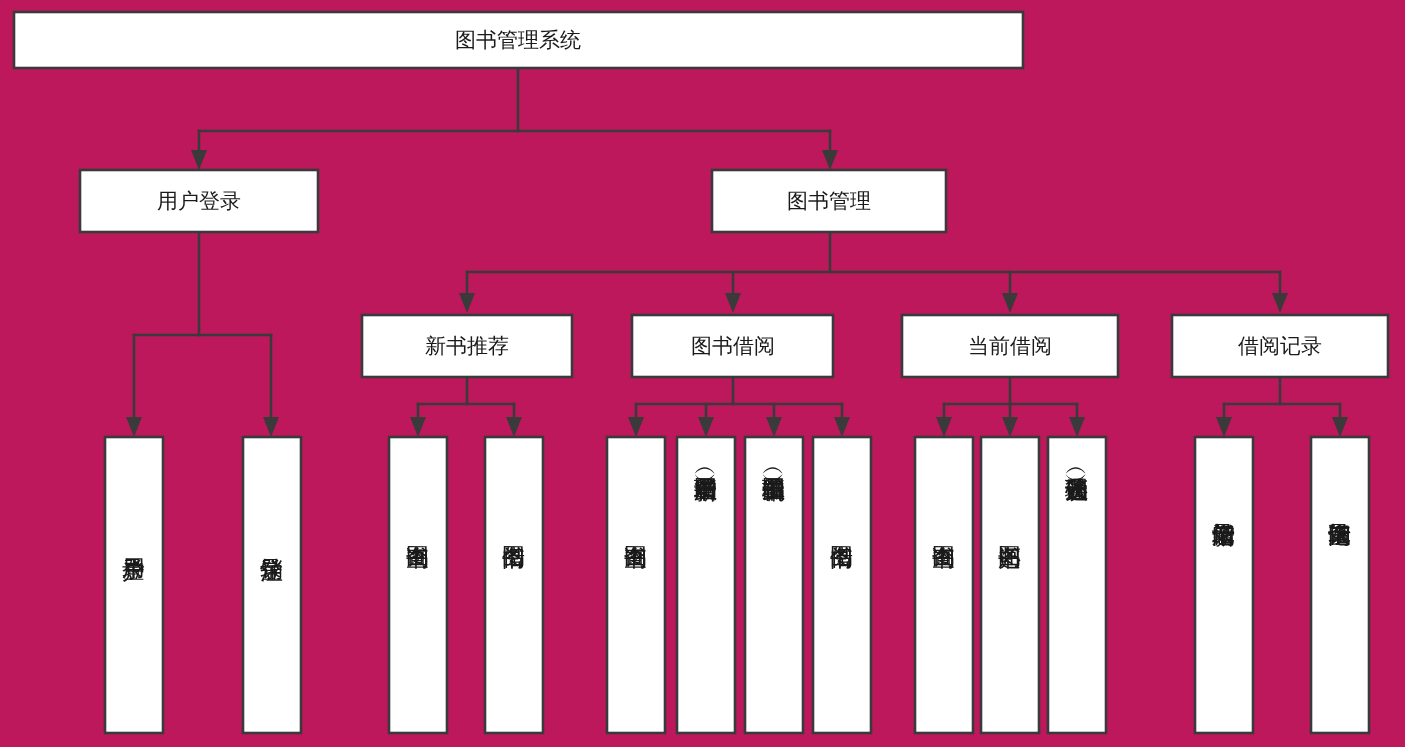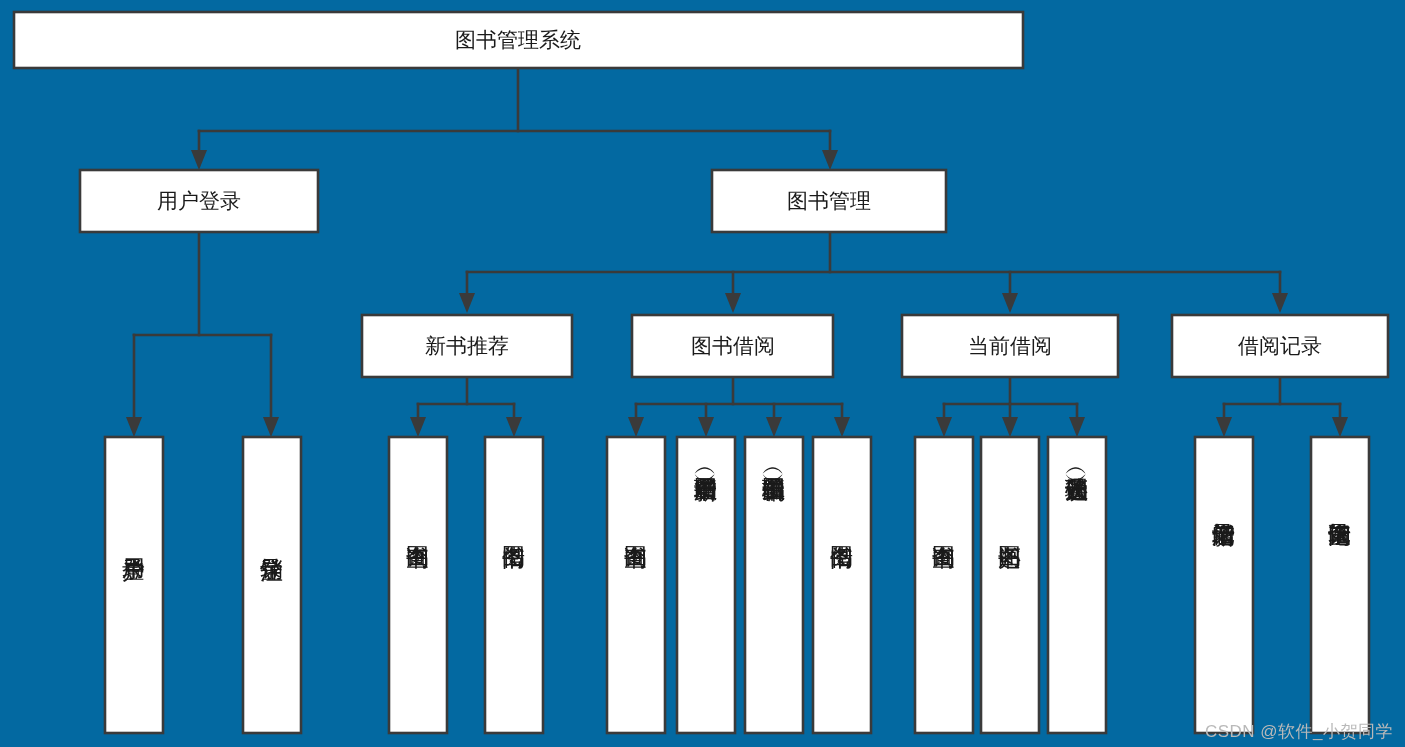--- a/index.html
+++ b/index.html
@@ -10,21 +10,21 @@
   body {
     width: 1405px;
     height: 747px;
     overflow: hidden;
     font-family: "Liberation Sans", "DejaVu Sans", sans-serif;
   }
   #diagram-root {
     position: relative;
     width: 1405px;
     height: 747px;
-    background: #0369a1;
+    background: #be185d;
   }
   svg#tree-svg {
     position: absolute;
     left: 0;
     top: 0;
     width: 1405px;
     height: 747px;
     display: block;
   }
   .node-box {
@@ -218,15 +218,14 @@
       <rect class="node-box" x="1195" y="437" width="58" height="296"></rect>
       <text class="node-label-vertical" x="1224" y="505" writing-mode="tb" glyph-orientation-vertical="0">新增借阅记录</text>
     </g>
     <g>
       <rect class="node-box" x="1311" y="437" width="58" height="296"></rect>
       <text class="node-label-vertical" x="1340" y="505" writing-mode="tb" glyph-orientation-vertical="0">查询借阅记录</text>
     </g>
 
   </svg>
 
-  <div class="watermark-text">CSDN @软件_小贺同学</div>
 
 </div>
 
 </body></html>

